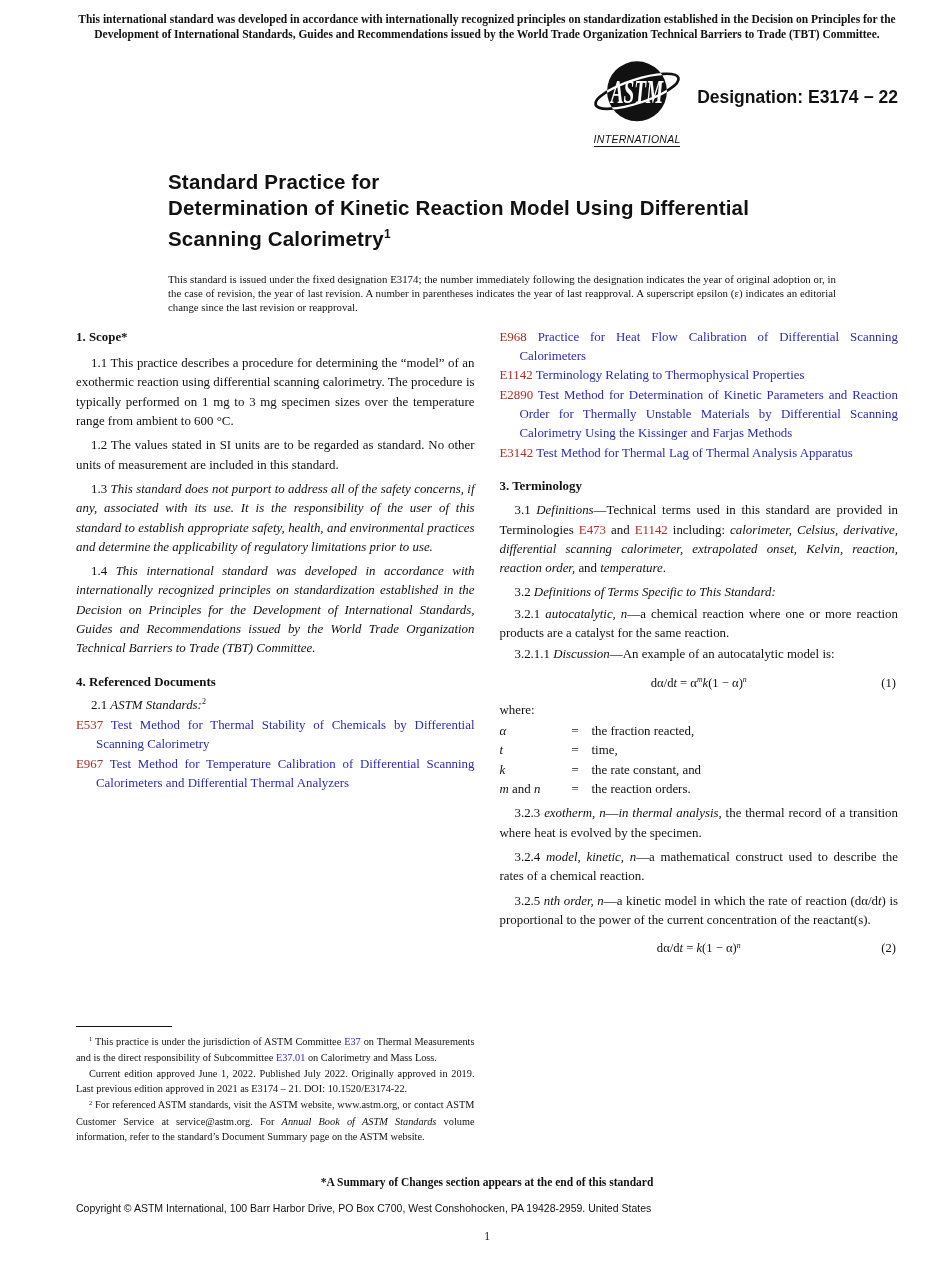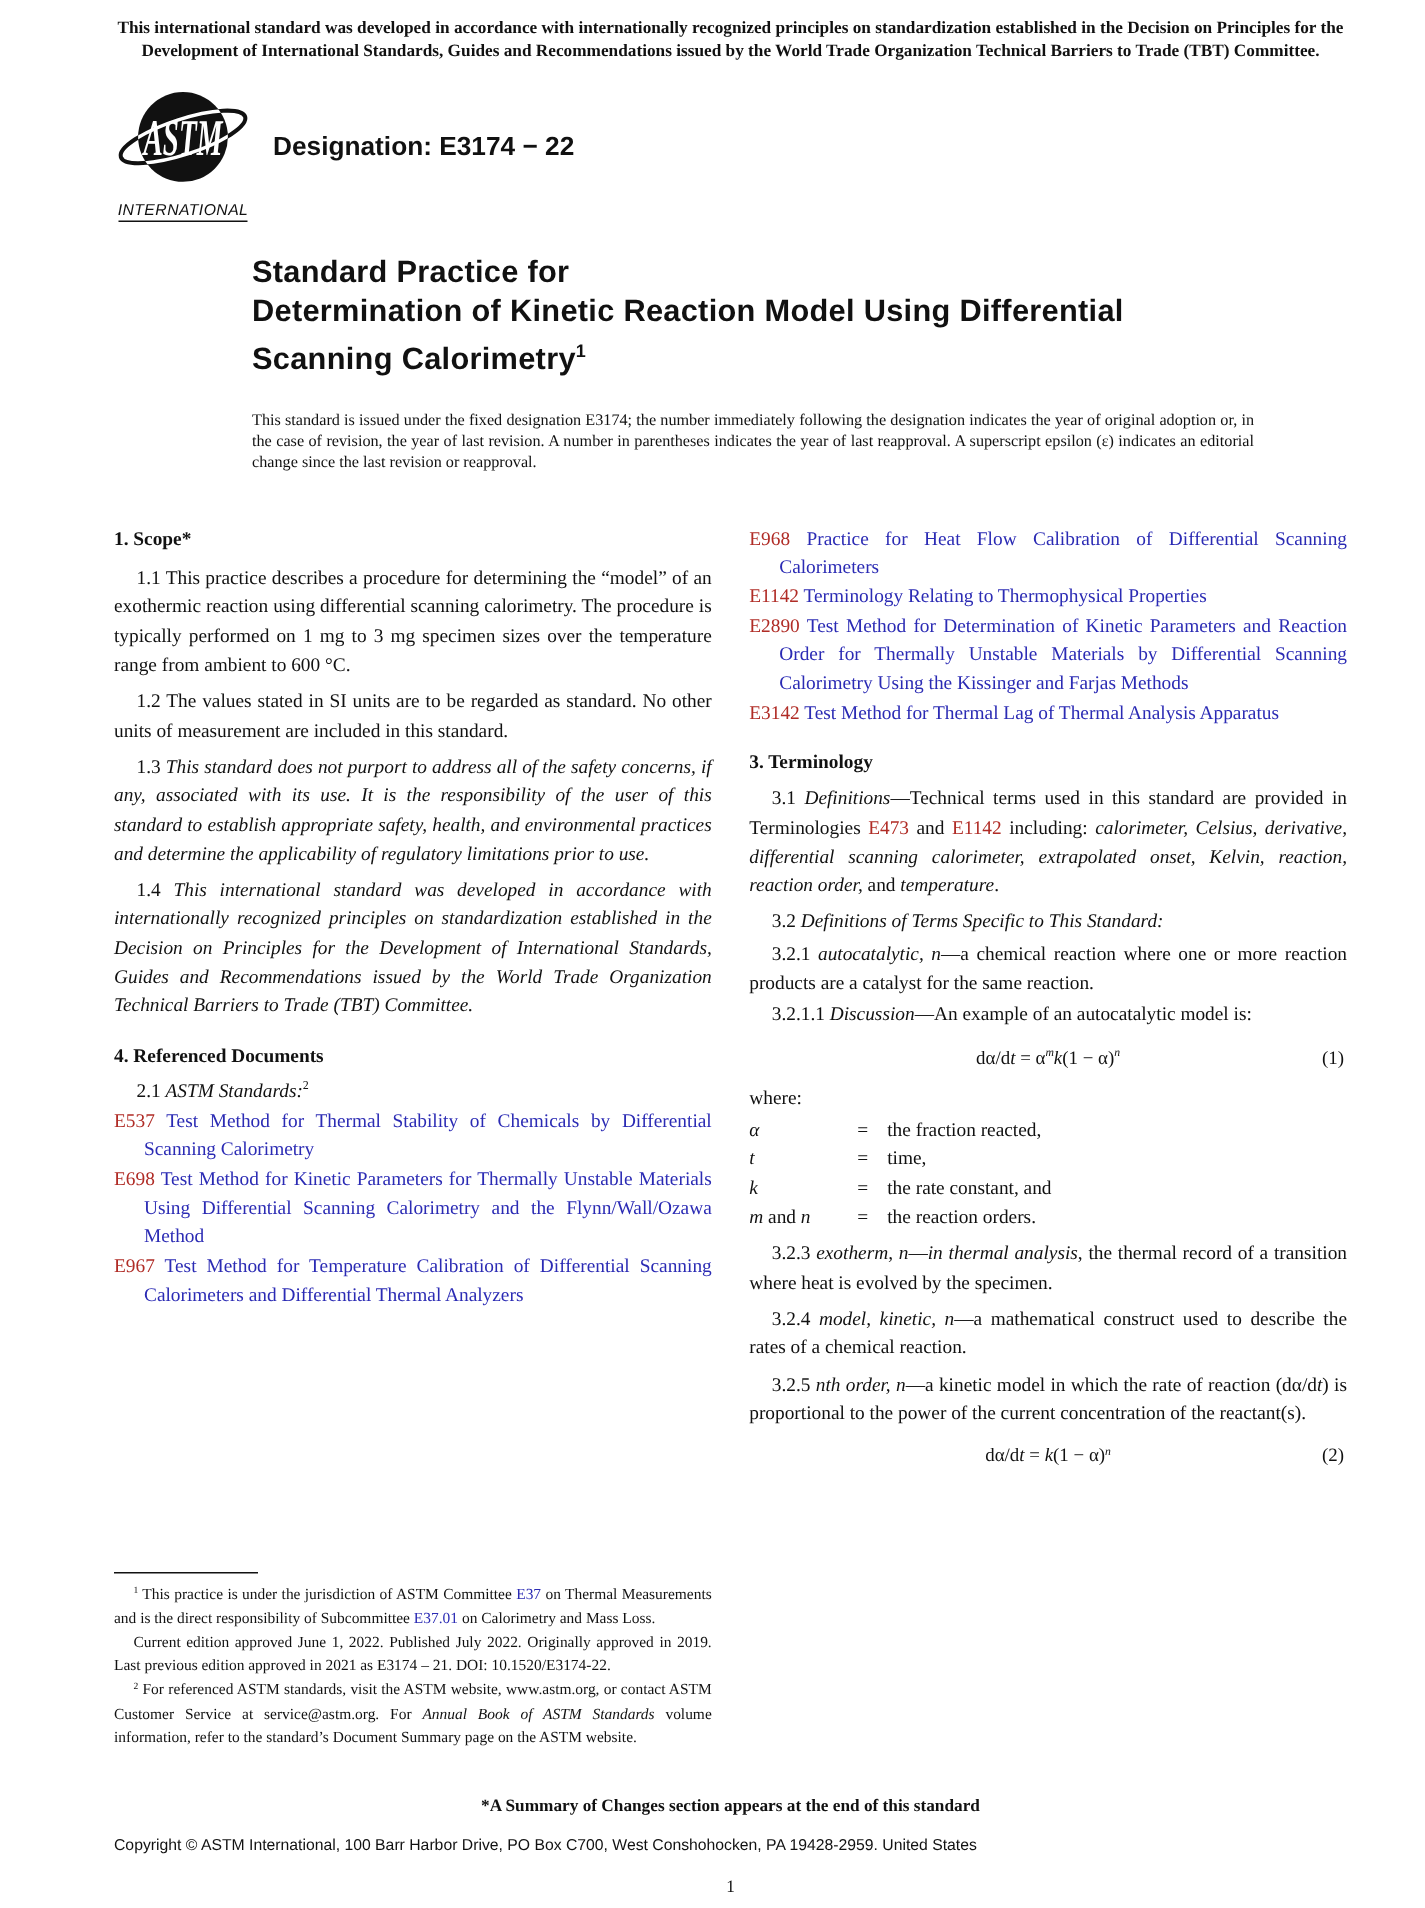--- a/index.html
+++ b/index.html
@@ -11,42 +11,42 @@
   }
   .page { width:950px; height:1272px; padding:10px 52px 0 76px; position:relative; }
 
   
   .notice {
     font-weight:bold; font-size:11.5px; line-height:15px;
     text-align:center; max-width:880px; margin:2px auto 0 auto;
   }
 
   
-  .logo-row { display:flex; align-items:center; margin-top:13px; height:92px; }
+  .logo-row { display:flex; align-items:center; margin-top:13px; height:92px;justify-content:flex-end; }
   .logo-box { width:92px; text-align:center; }
   .designation {
     font-family:"Liberation Sans", sans-serif; font-weight:bold;
     font-size:17.5px; margin-left:14px; margin-top:-8px;
   }
 
   
   .title-block { margin-left:92px; margin-top:22px; }
   .title-line {
     font-family:"Liberation Sans", sans-serif; font-weight:bold;
     font-size:20.5px; line-height:26px; letter-spacing:0.2px;
   }
   .title-line sup { font-size:12px; }
 
   .issued {
     margin:20px 0 0 92px; width:668px;
     font-size:10.8px; line-height:14px; text-align:justify;
   }
 
   
-  .columns { display:flex; gap:25px; margin-top:35px; height:817px; }
+  .columns { display:flex; gap:25px; margin-top:14px; height:817px; }
   .col { width:410px; font-size:12.9px; line-height:19.3px; }
   .col-left { display:flex; flex-direction:column; }
 
   h3.sec {
     font-size:12.9px; font-weight:bold; margin-top:14px; margin-bottom:2px;
   }
   h3.first { margin-top:0; }
   .para { text-align:justify; text-indent:15px; margin-top:5px; }
   .para-tight { margin-top:2px; }
   .ref { text-align:justify; padding-left:20px; text-indent:-20px; }
@@ -123,21 +123,20 @@
     <div class="col col-left">
       <h3 class="sec first">1. Scope*</h3>
       <p class="para"><span>1.1 This practice describes a procedure for determining the “model” of an exothermic reaction using differential scanning calorimetry. The procedure is typically performed on 1 mg to 3 mg specimen sizes over the temperature range from ambient to 600 °C.</span></p>
       <p class="para"><span>1.2 The values stated in SI units are to be regarded as standard. No other units of measurement are included in this standard.</span></p>
       <p class="para"><span>1.3 </span><span class="i">This standard does not purport to address all of the safety concerns, if any, associated with its use. It is the responsibility of the user of this standard to establish appropriate safety, health, and environmental practices and determine the applicability of regulatory limitations prior to use.</span></p>
       <p class="para"><span>1.4 </span><span class="i">This international standard was developed in accordance with internationally recognized principles on standardization established in the Decision on Principles for the Development of International Standards, Guides and Recommendations issued by the World Trade Organization Technical Barriers to Trade (TBT) Committee.</span></p>
 
       <h3 class="sec">4. Referenced Documents</h3>
       <p class="para para-tight"><span>2.1 </span><span class="i">ASTM Standards:</span><span class="sup">2</span></p>
       <div class="ref"><span class="red">E537</span><span> </span><span class="blue">Test Method for Thermal Stability of Chemicals by Differential Scanning Calorimetry</span></div>
-      <div class="ref"><span class="red">E698</span><span> </span><span class="blue">Test Method for Kinetic Parameters for Thermally Unstable Materials Using Differential Scanning Calorimetry and the Flynn/Wall/Ozawa Method</span></div>
       <div class="ref"><span class="red">E967</span><span> </span><span class="blue">Test Method for Temperature Calibration of Differential Scanning Calorimeters and Differential Thermal Analyzers</span></div>
 
       <div class="footnotes">
         <div class="fn-rule"></div>
         <p class="fn"><span class="sup">1</span><span> This practice is under the jurisdiction of ASTM Committee </span><span class="blue">E37</span><span> on Thermal Measurements and is the direct responsibility of Subcommittee </span><span class="blue">E37.01</span><span> on Calorimetry and Mass Loss.</span></p>
         <p class="fn"><span>Current edition approved June 1, 2022. Published July 2022. Originally approved in 2019. Last previous edition approved in 2021 as E3174 – 21. DOI: 10.1520/E3174-22.</span></p>
         <p class="fn"><span class="sup">2</span><span> For referenced ASTM standards, visit the ASTM website, www.astm.org, or contact ASTM Customer Service at service@astm.org. For </span><span class="i">Annual Book of ASTM Standards</span><span> volume information, refer to the standard’s Document Summary page on the ASTM website.</span></p>
       </div>
     </div>
 

